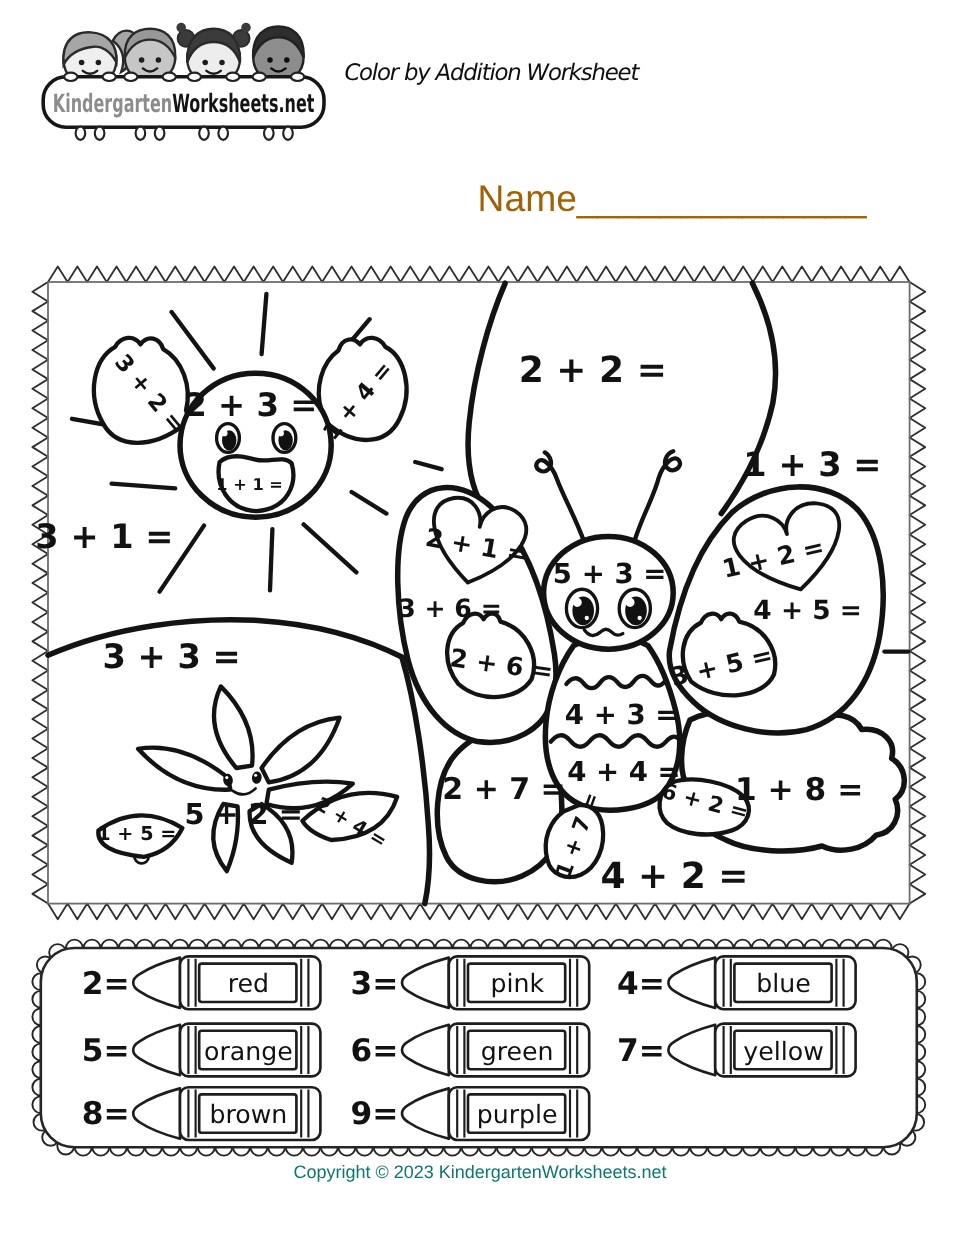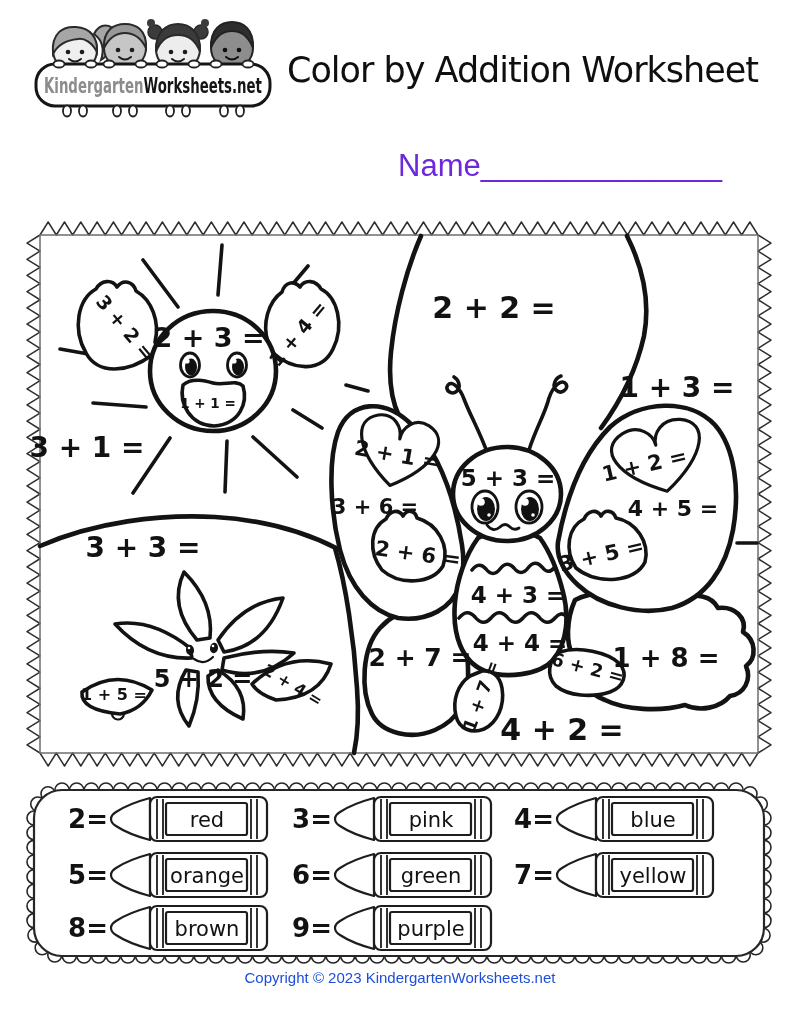--- a/index.html
+++ b/index.html
@@ -16,26 +16,26 @@
   .frame-rect { fill:none; stroke:#6e6e6e; stroke-width:1.5; }
   .prob { font-family:"DejaVu Sans", sans-serif; font-weight:700; fill:#121212; text-anchor:middle; }
   .scal { fill:#fff; stroke:#262626; stroke-width:1.6; }
   .panel { fill:#fff; stroke:#262626; stroke-width:2.2; }
   .cr  { fill:#fff; stroke:#1d1d1d; stroke-width:2.2; stroke-linejoin:round; }
   .crl { fill:none; stroke:#1d1d1d; stroke-width:1.8; }
   .keynum  { font-family:"DejaVu Sans", sans-serif; font-weight:700; font-size:26px; fill:#121212; text-anchor:end; }
   .keyword { font-family:"DejaVu Sans", sans-serif; font-size:21px; fill:#121212; text-anchor:middle; }
   .lgtxt { font-family:"DejaVu Sans", sans-serif; font-weight:700; font-size:21px; }
   .title { position:absolute; left:287px; top:50px; font-family:"DejaVu Sans", sans-serif;
-           font-size:35px; letter-spacing:-1px; color:#0f0f0f; white-space:nowrap; }
+           font-size:19px; letter-spacing:-1px; color:#0f0f0f; white-space:nowrap;font-style:italic; }
   .url   { position:absolute; left:22px; top:114px; width:260px; text-align:center;
            font-size:15px; letter-spacing:.3px; color:#4a4a4a; }
-  .name-row { position:absolute; left:398px; top:148px; font-size:31px; color:#6d28d9; white-space:nowrap; }
+  .name-row { position:absolute; left:398px; top:148px; font-size:31px; color:#a16207; white-space:nowrap; }
   .footer { position:absolute; left:0; top:968px; width:800px; text-align:center;
-            font-size:15px; color:#1d4ed8; line-height:1.32; }
+            font-size:15px; color:#0f766e; line-height:1.32; }
 </style>
 </head>
 <body>
 <div class="page">
 
 <svg id="art" width="800" height="1035" viewBox="0 0 800 1035">
 
   <g id="frame-zig">
         <path d="M 40 235 L 48.15909090909091 222 L 56.31818181818181 235 L 64.47727272727272 222 L 72.63636363636363 235 L 80.79545454545453 222 L 88.95454545454544 235 L 97.11363636363636 222 L 105.27272727272727 235 L 113.43181818181817 222 L 121.59090909090908 235 L 129.75 222 L 137.9090909090909 235 L 146.0681818181818 222 L 154.22727272727272 235 L 162.38636363636363 222 L 170.54545454545453 235 L 178.70454545454544 222 L 186.86363636363635 235 L 195.02272727272725 222 L 203.18181818181816 235 L 211.34090909090907 222 L 219.49999999999997 235 L 227.65909090909088 222 L 235.81818181818178 235 L 243.97727272727272 222 L 252.13636363636363 235 L 260.29545454545456 222 L 268.45454545454544 235 L 276.6136363636364 222 L 284.77272727272725 235 L 292.9318181818182 222 L 301.09090909090907 235 L 309.25 222 L 317.4090909090909 235 L 325.5681818181818 222 L 333.7272727272727 235 L 341.8863636363636 222 L 350.0454545454545 235 L 358.20454545454544 222 L 366.3636363636363 235 L 374.52272727272725 222 L 382.68181818181813 235 L 390.84090909090907 222 L 398.99999999999994 235 L 407.1590909090909 222 L 415.31818181818176 235 L 423.4772727272727 222 L 431.63636363636357 235 L 439.79545454545456 222 L 447.95454545454544 235 L 456.1136363636364 222 L 464.27272727272725 235 L 472.4318181818182 222 L 480.59090909090907 235 L 488.75 222 L 496.9090909090909 235 L 505.0681818181818 222 L 513.2272727272727 235 L 521.3863636363636 222 L 529.5454545454546 235 L 537.7045454545454 222 L 545.8636363636364 235 L 554.0227272727271 222 L 562.1818181818181 235 L 570.340909090909 222 L 578.5 235 L 586.6590909090909 222 L 594.8181818181819 235 L 602.9772727272726 222 L 611.1363636363636 235 L 619.2954545454545 222 L 627.4545454545455 235 L 635.6136363636363 222 L 643.7727272727273 235 L 651.9318181818181 222 L 660.0909090909091 235 L 668.2499999999999 222 L 676.4090909090909 235 L 684.5681818181818 222 L 692.7272727272727 235 L 700.8863636363635 222 L 709.0454545454545 235 L 717.2045454545454 222 L 725.3636363636364 235 L 733.5227272727271 222 L 741.6818181818181 235 L 749.840909090909 222 L 758 235" class="zz"></path>
         <path d="M 40 753 L 48.15909090909091 766 L 56.31818181818181 753 L 64.47727272727272 766 L 72.63636363636363 753 L 80.79545454545453 766 L 88.95454545454544 753 L 97.11363636363636 766 L 105.27272727272727 753 L 113.43181818181817 766 L 121.59090909090908 753 L 129.75 766 L 137.9090909090909 753 L 146.0681818181818 766 L 154.22727272727272 753 L 162.38636363636363 766 L 170.54545454545453 753 L 178.70454545454544 766 L 186.86363636363635 753 L 195.02272727272725 766 L 203.18181818181816 753 L 211.34090909090907 766 L 219.49999999999997 753 L 227.65909090909088 766 L 235.81818181818178 753 L 243.97727272727272 766 L 252.13636363636363 753 L 260.29545454545456 766 L 268.45454545454544 753 L 276.6136363636364 766 L 284.77272727272725 753 L 292.9318181818182 766 L 301.09090909090907 753 L 309.25 766 L 317.4090909090909 753 L 325.5681818181818 766 L 333.7272727272727 753 L 341.8863636363636 766 L 350.0454545454545 753 L 358.20454545454544 766 L 366.3636363636363 753 L 374.52272727272725 766 L 382.68181818181813 753 L 390.84090909090907 766 L 398.99999999999994 753 L 407.1590909090909 766 L 415.31818181818176 753 L 423.4772727272727 766 L 431.63636363636357 753 L 439.79545454545456 766 L 447.95454545454544 753 L 456.1136363636364 766 L 464.27272727272725 753 L 472.4318181818182 766 L 480.59090909090907 753 L 488.75 766 L 496.9090909090909 753 L 505.0681818181818 766 L 513.2272727272727 753 L 521.3863636363636 766 L 529.5454545454546 753 L 537.7045454545454 766 L 545.8636363636364 753 L 554.0227272727271 766 L 562.1818181818181 753 L 570.340909090909 766 L 578.5 753 L 586.6590909090909 766 L 594.8181818181819 753 L 602.9772727272726 766 L 611.1363636363636 753 L 619.2954545454545 766 L 627.4545454545455 753 L 635.6136363636363 766 L 643.7727272727273 753 L 651.9318181818181 766 L 660.0909090909091 753 L 668.2499999999999 766 L 676.4090909090909 753 L 684.5681818181818 766 L 692.7272727272727 753 L 700.8863636363635 766 L 709.0454545454545 753 L 717.2045454545454 766 L 725.3636363636364 753 L 733.5227272727271 766 L 741.6818181818181 753 L 749.840909090909 766 L 758 753" class="zz"></path>

